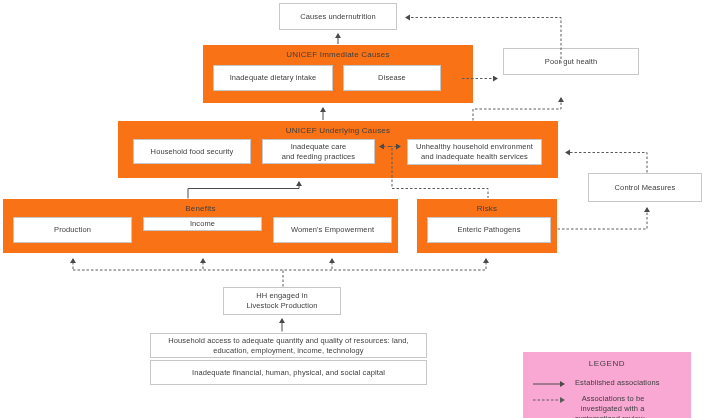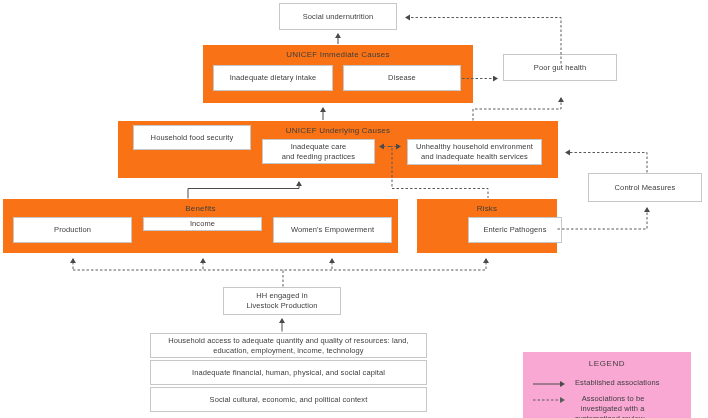--- a/index.html
+++ b/index.html
@@ -17,33 +17,33 @@
     display:flex;align-items:center;justify-content:center;text-align:center;
     font-size:7.5px;line-height:1.3;color:#3d3d3d;white-space:pre-line;
     box-sizing:border-box;letter-spacing:.1px;
   }
   #arrow-layer{position:absolute;left:0;top:0;width:708px;height:418px;pointer-events:none;}
 
   
   #box-child        {left:279px;top:3px;  width:118px;height:27px;}
   #panel-immediate  {left:203px;top:45px; width:270px;height:58px;}
   #box-dietary      {left:213px;top:65px; width:120px;height:26px;}
-  #box-disease      {left:343px;top:65px; width:118px;height:26px;}
-  #box-poorgut      {left:503px;top:54px; width:114px;height:27px;}
+  #box-disease      {left:343px;top:65px; width:98px;height:26px;}
+  #box-poorgut      {left:503px;top:48px; width:136px;height:27px;}
   #panel-underlying {left:118px;top:121px;width:440px;height:57px;}
-  #box-foodsec      {left:133px;top:125px;width:118px;height:25px;}
+  #box-foodsec      {left:133px;top:139px;width:118px;height:25px;}
   #box-care         {left:262px;top:139px;width:113px;height:25px;}
   #box-unhealthy    {left:407px;top:139px;width:135px;height:26px;}
   #box-control      {left:588px;top:173px;width:114px;height:29px;}
   #panel-benefits   {left:3px;  top:199px;width:395px;height:54px;}
   #box-production   {left:13px; top:217px;width:119px;height:26px;}
   #box-income       {left:143px;top:217px;width:119px;height:14px;}
   #box-womens       {left:273px;top:217px;width:119px;height:26px;}
   #panel-risks      {left:417px;top:199px;width:140px;height:54px;}
-  #box-enteric      {left:427px;top:217px;width:94px;height:26px;margin-left:41px;}
+  #box-enteric      {left:427px;top:217px;width:124px;height:26px;}
   #box-hh           {left:223px;top:287px;width:118px;height:28px;}
   #box-resources    {left:150px;top:333px;width:277px;height:25px;}
   #box-capital      {left:150px;top:360px;width:277px;height:25px;}
   #box-context      {left:150px;top:387px;width:277px;height:25px;}
 
   
   #legend{
     position:absolute;left:523px;top:316px;width:168px;height:78px;
     background:#f9a8d4;box-sizing:border-box;margin-top:36px;
   }
@@ -68,40 +68,39 @@
   <div class="panel" id="panel-underlying">
     <div class="panel-label">UNICEF Underlying Causes</div>
   </div>
   <div class="panel" id="panel-benefits">
     <div class="panel-label">Benefits</div>
   </div>
   <div class="panel" id="panel-risks">
     <div class="panel-label">Risks</div>
   </div>
 
-  <div class="wbox" id="box-child">Social undernutrition</div>
+  <div class="wbox" id="box-child">Causes undernutrition</div>
   <div class="wbox" id="box-dietary">Inadequate dietary intake</div>
   <div class="wbox" id="box-disease">Disease</div>
   <div class="wbox" id="box-poorgut">Poor gut health</div>
   <div class="wbox" id="box-foodsec">Household food security</div>
   <div class="wbox" id="box-care">Inadequate care
 and feeding practices</div>
   <div class="wbox" id="box-unhealthy">Unhealthy household environment
 and inadequate health services</div>
   <div class="wbox" id="box-control">Control Measures</div>
   <div class="wbox" id="box-production">Production</div>
   <div class="wbox" id="box-income">Income</div>
   <div class="wbox" id="box-womens">Women's Empowerment</div>
   <div class="wbox" id="box-enteric">Enteric Pathogens</div>
   <div class="wbox" id="box-hh">HH engaged in
 Livestock Production</div>
   <div class="wbox" id="box-resources">Household access to adequate quantity and quality of resources: land,
 education, employment, income, technology</div>
   <div class="wbox" id="box-capital">Inadequate financial, human, physical, and social capital</div>
-  <div class="wbox" id="box-context">Social cultural, economic, and political context</div>
 
   <svg id="arrow-layer" viewBox="0 0 708 418" xmlns="http://www.w3.org/2000/svg">
     <defs>
       <marker id="ah" markerWidth="7" markerHeight="7" refX="4" refY="3" orient="auto">
         <path d="M0,0 L5,3 L0,6 Z" fill="#4a4a4a"></path>
       </marker>
     </defs>
 
     <g stroke="#4a4a4a" stroke-width="1" fill="none">
       <path d="M338,44 L338,34" marker-end="url(#ah)"></path>

